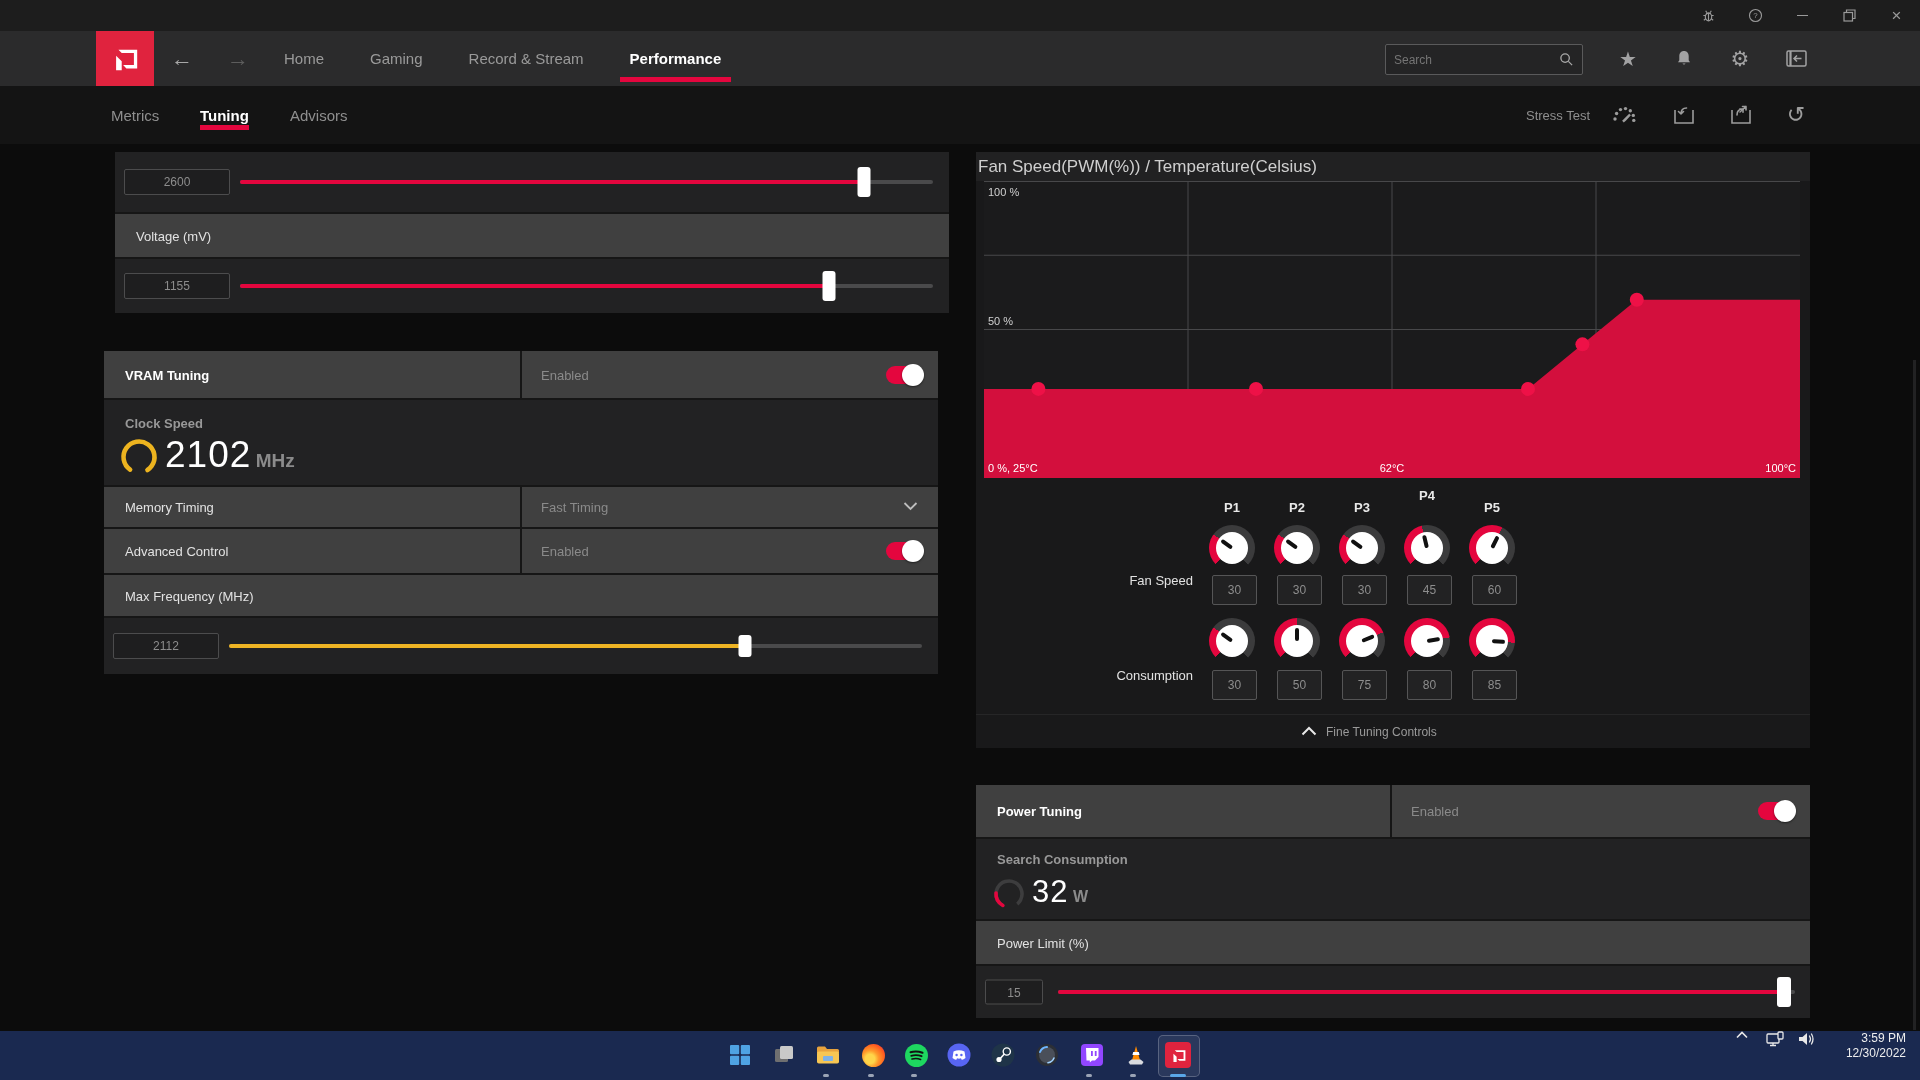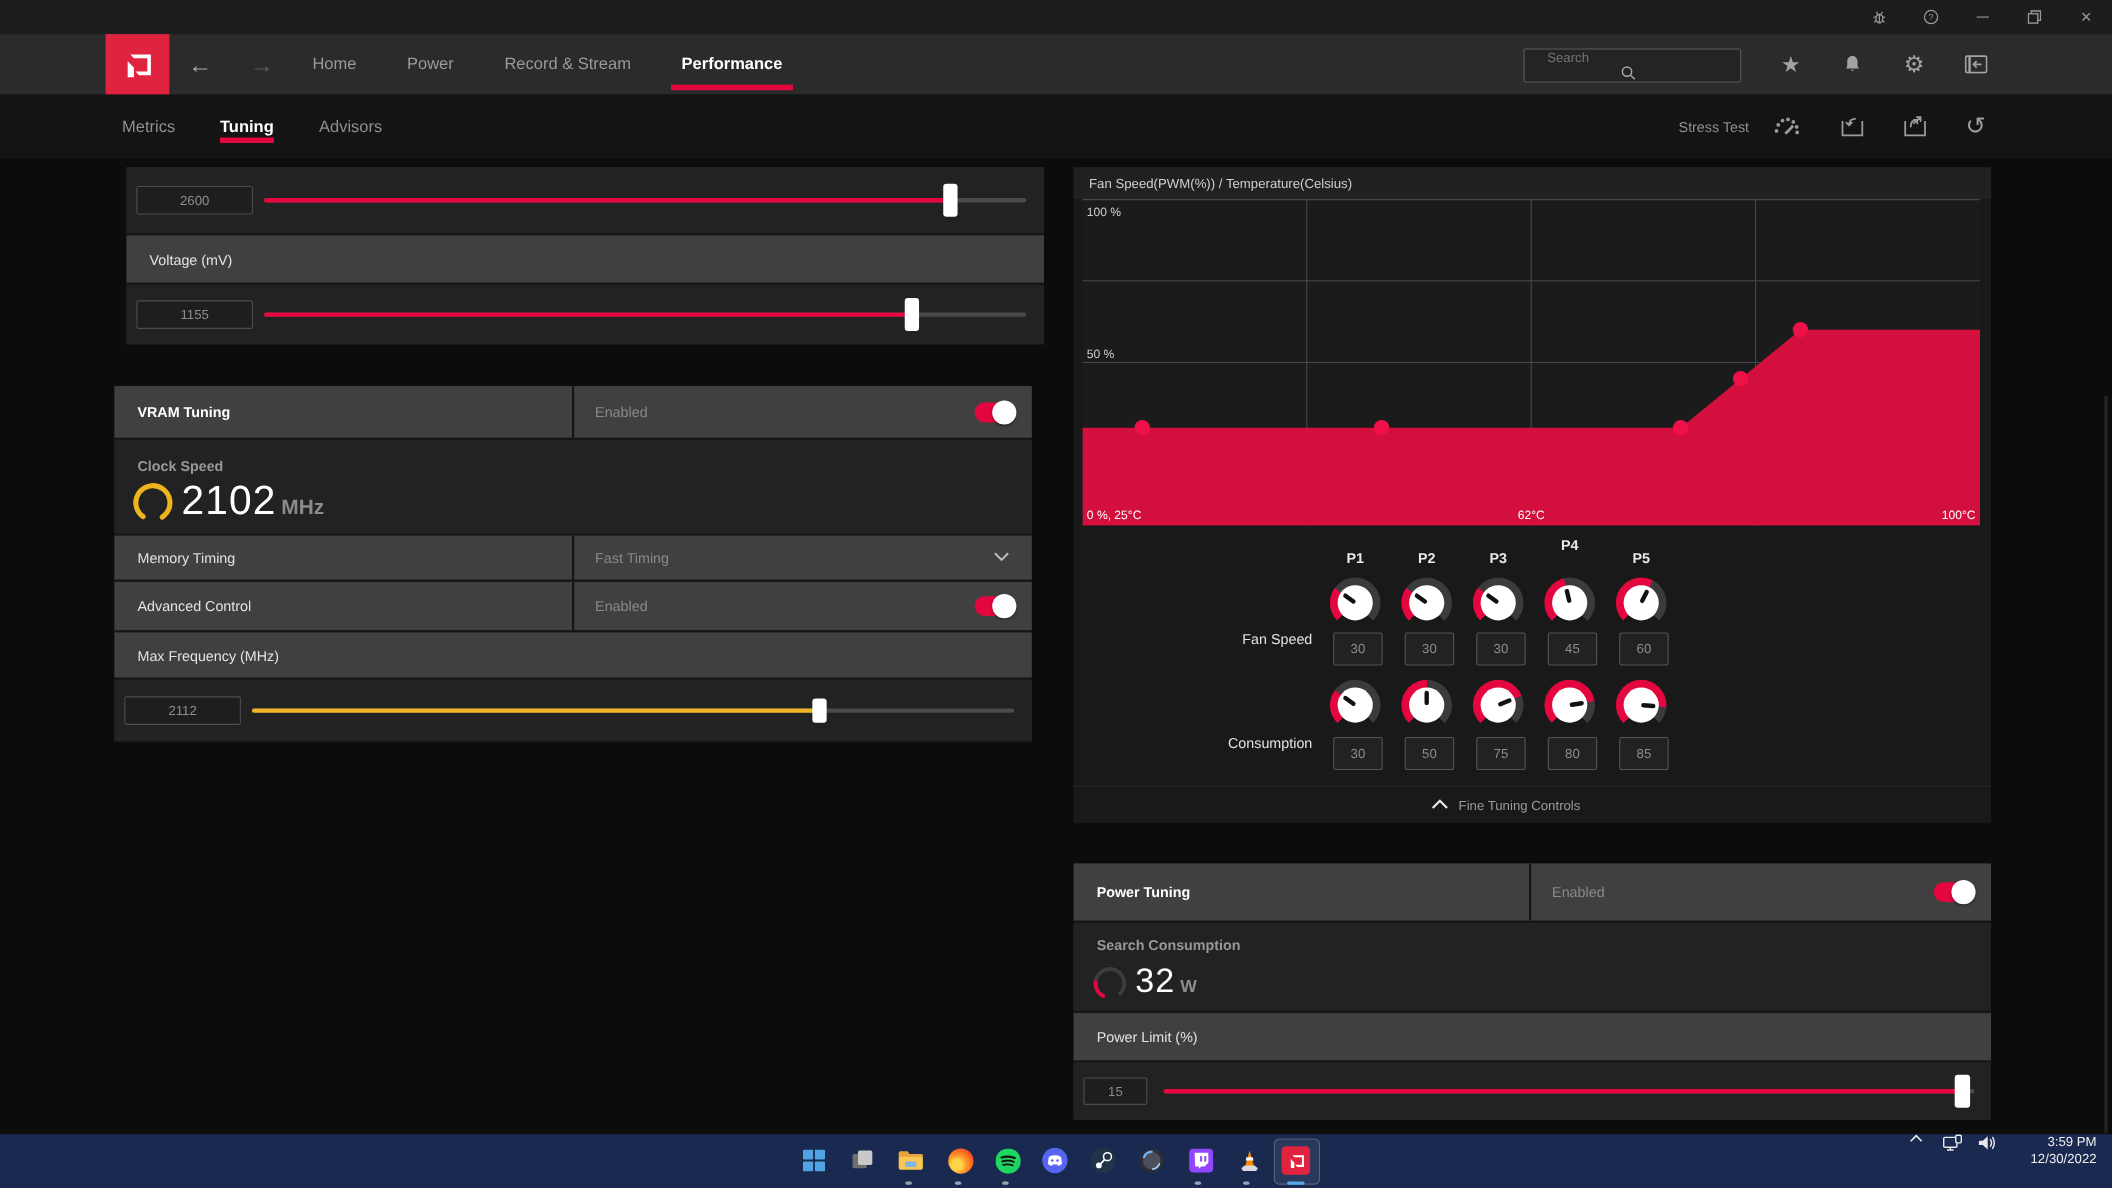--- a/index.html
+++ b/index.html
@@ -12,21 +12,21 @@
   #titlebar{left:0;top:0;width:1920px;height:31px;background:#1d1d1d;}
   .tbtn{position:absolute;top:0;height:31px;width:47px;display:flex;align-items:center;justify-content:center;color:#9a9a9a;font-size:14px;}
   
   #navbar{left:0;top:31px;width:1920px;height:55px;background:#2b2b2c;}
   #amd-logo{position:absolute;left:96px;top:0;width:58px;height:55px;display:flex;align-items:center;justify-content:center;}
   .navarrow{position:absolute;top:0;height:55px;width:40px;display:flex;align-items:center;justify-content:center;font-size:22px;}
   .navmenu{position:absolute;left:268px;top:0;height:55px;display:flex;align-items:center;gap:14px;}
   .navitem{position:relative;padding:0 16px;font-size:15px;color:#9a9a9a;height:55px;display:flex;align-items:center;cursor:default;}
   .navitem.active{color:#fff;font-weight:bold;}
   .navitem.active::after{content:"";position:absolute;left:6px;right:6px;bottom:4px;height:5px;background:var(--red);}
-  #searchbox{position:absolute;left:1385px;top:13px;width:196px;height:29px;background:#242425;border:1px solid #5a5a5b;border-radius:2px;display:flex;align-items:center;flex-direction:column;}
+  #searchbox{position:absolute;left:1385px;top:13px;width:196px;height:29px;background:#242425;border:1px solid #5a5a5b;border-radius:2px;display:flex;align-items:center;}
   #searchbox input{flex:1;background:transparent;border:0;outline:0;color:#bbb;font-size:12px;padding:0 8px;font-family:inherit;}
   .navicon{position:absolute;top:0;height:55px;width:42px;display:flex;align-items:center;justify-content:center;color:#a2a2a3;}
   
   #subnav{left:0;top:86px;width:1920px;height:58px;background:#141414;}
   .tab{position:absolute;top:0;height:58px;display:flex;align-items:center;font-size:15px;color:#8f8f8f;}
   .tab.active{color:#fff;font-weight:bold;}
   .tab.active::after{content:"";position:absolute;left:0;right:0;bottom:14px;height:5px;background:var(--red);}
   .subicon{position:absolute;top:0;height:58px;display:flex;align-items:center;justify-content:center;color:#9c9c9c;}
 
   
@@ -121,21 +121,21 @@
     <div id="amd-logo" style="background:#e0233e">
       <svg width="30" height="30" viewBox="0 0 32 32">
         <path d="M9 6 H29 V26 H17.5 L14 22.5 H25.5 V9.5 H12.5 Z" fill="#fff"></path>
         <path d="M6.5 12.5 L12.5 18.5 L12.5 28 L6.5 28 Z" fill="#fff"></path>
       </svg>
     </div>
     <div class="navarrow" style="left:162px;color:#a8a8a8">←</div>
     <div class="navarrow" style="left:218px;color:#5d5d5d">→</div>
     <div class="navmenu">
       <div class="navitem">Home</div>
-      <div class="navitem">Power</div>
+      <div class="navitem">Gaming</div>
       <div class="navitem">Record &amp; Stream</div>
       <div class="navitem active">Performance</div>
     </div>
     <div id="searchbox">
       <input placeholder="Search" style="">
       <span style="margin-right:8px">
         <svg width="15" height="15" viewBox="0 0 16 16" fill="none" stroke="#a9a9a9" stroke-width="1.4">
           <circle cx="6.5" cy="6.5" r="4.5"></circle>
             <path d="M10 10 L14 14"></path>
           </svg>
@@ -265,21 +265,21 @@
       <input class="numbox" value="2112" style="">
       <div class="track">
         <div class="fill" style="width: 74.5%; background: rgb(238, 180, 36);"></div>
           <div class="handle small" style="left: 74.5%;"></div>
       </div>
     </div>
   </div>
 
   <div class="card" style="left:976px;top:152px;width:834px;height:595px;background:#19191a">
     <div id="fan-title-row">
-      <div style="position:absolute;left:14px;top:50%;transform:translateY(-50%);font-size:12px;color:#cfcfcf">Fan Speed(PWM(%)) / Temperature(Celsius)</div>
+      <div style="position:absolute;left:2px;top:50%;transform:translateY(-50%);font-size:17px;color:#cfcfcf">Fan Speed(PWM(%)) / Temperature(Celsius)</div>
     </div>
     <div id="fan-chart-plot">
       <svg id="fanChartSvg" width="816" height="297" viewBox="0 0 816 297">
           <line x1="204" y1="0" x2="204" y2="297" stroke="#48484a" stroke-width="1"></line>
           <line x1="0" y1="74.25" x2="816" y2="74.25" stroke="#48484a" stroke-width="1"></line>
           <line x1="408" y1="0" x2="408" y2="297" stroke="#48484a" stroke-width="1"></line>
           <line x1="0" y1="148.5" x2="816" y2="148.5" stroke="#48484a" stroke-width="1"></line>
           <line x1="612" y1="0" x2="612" y2="297" stroke="#48484a" stroke-width="1"></line>
           <line x1="0" y1="222.75" x2="816" y2="222.75" stroke="#48484a" stroke-width="1"></line>
           <line x1="0" y1="0.5" x2="816" y2="0.5" stroke="#48484a" stroke-width="1"></line>

